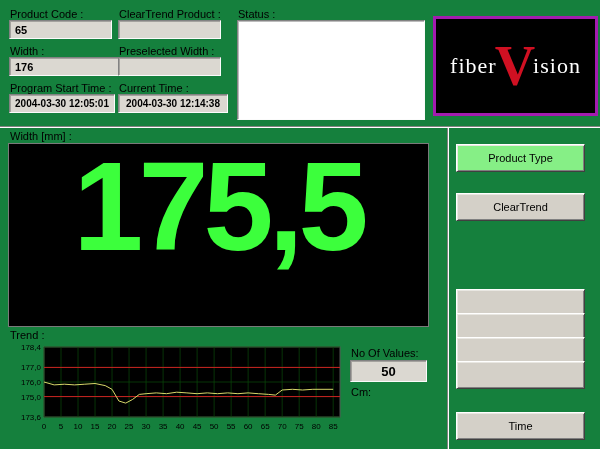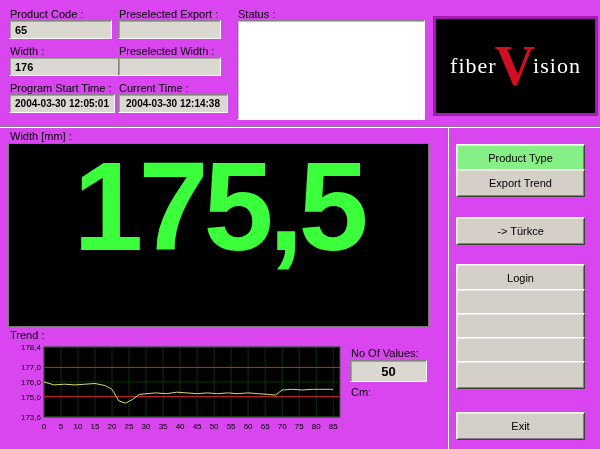--- a/index.html
+++ b/index.html
@@ -1,16 +1,16 @@
 <!DOCTYPE html>
 <html><head>
 <meta charset="utf-8">
 <style>
   html,body{margin:0;padding:0}
-  .app{position:relative;width:600px;height:449px;background:#d946ef;overflow:hidden;
+  .app{position:relative;width:600px;height:449px;background:#15803d;overflow:hidden;
        font-family:"Liberation Sans",sans-serif;color:#000}
   .lbl{position:absolute;font-size:11px;white-space:nowrap}
   .box{position:absolute;box-sizing:border-box;background:#dbd8d1;
        border:1px solid;border-color:#828282 #fbfbfb #fbfbfb #828282;
        box-shadow:inset 1px 1px 0 rgba(64,64,64,.35);
        font-size:11px;font-weight:bold;display:flex;align-items:center;padding:0 5px}
   .box.white{background:#ffffff}
   .box.big{font-size:13px;justify-content:center}
   .timebox{font-size:10px;justify-content:center;padding:0}
   .logo{position:absolute;left:433px;top:16px;width:159px;height:94px;background:#000;
@@ -33,21 +33,21 @@
   svg text{font-family:"Liberation Sans",sans-serif}
 </style>
 </head>
 <body>
 
 <div class="app">
 
   <div class="lbl" style="left:10px;top:8px">Product Code :</div>
   <div class="box" style="left:9px;top:20px;width:103px;height:19px">65</div>
 
-  <div class="lbl" style="left:119px;top:8px">Preselected Export :</div>
+  <div class="lbl" style="left:119px;top:8px">ClearTrend Product :</div>
   <div class="box" style="left:118px;top:20px;width:103px;height:19px"></div>
 
   <div class="lbl" style="left:10px;top:45px">Width :</div>
   <div class="box" style="left:9px;top:57px;width:114px;height:19px">176</div>
 
   <div class="lbl" style="left:119px;top:45px">Preselected Width :</div>
   <div class="box" style="left:118px;top:57px;width:103px;height:19px"></div>
 
   <div class="lbl" style="left:10px;top:82px">Program Start Time :</div>
   <div class="box timebox" style="left:9px;top:94px;width:106px;height:19px">2004-03-30 12:05:01</div>
@@ -125,22 +125,20 @@
       <line x1="38" x2="334" y1="55.5833333333333" y2="55.5833333333333" stroke="#cc2222" stroke-width="1"></line>
       <polyline points="38.0,41.0 48.2,43.9 58.4,43.2 68.6,43.9 78.8,43.2 89.0,42.5 99.2,44.6 106.0,48.3 112.9,60.0 119.7,62.1 126.5,58.5 133.3,53.4 140.1,52.7 150.3,51.9 160.5,52.7 170.7,51.2 180.9,51.9 191.1,52.7 201.3,51.9 211.5,52.7 221.7,51.9 231.9,52.7 242.1,51.9 252.3,52.7 262.6,53.4 269.4,54.1 276.2,49.0 286.4,48.3 296.6,49.0 306.8,48.3 317.0,48.3 327.2,48.3" fill="none" stroke="#d8d86a" stroke-width="1"></polyline>
     </svg>
 
   <div class="lbl" style="left:351px;top:347px">No Of Values:</div>
   <div class="box big" style="left:350px;top:360px;width:77px;height:22px">50</div>
 
   <div class="lbl" style="left:351px;top:386px">Cm:</div>
 
   <div class="btn active" style="top:144px">Product Type</div>
-  <div class="btn" style="top:169px">Export Trend</div>
-  <div class="btn" style="top:217px">-&gt; Türkce</div>
-  <div class="btn" style="top:264px">Login</div>
+  <div class="btn" style="top:193px">ClearTrend</div>
   <div class="btn" style="top:289px"></div>
   <div class="btn" style="top:313px"></div>
   <div class="btn" style="top:337px"></div>
   <div class="btn" style="top:361px"></div>
-  <div class="btn" style="top:412px">Exit</div>
+  <div class="btn" style="top:412px">Time</div>
 
 </div>
 
 </body></html>

